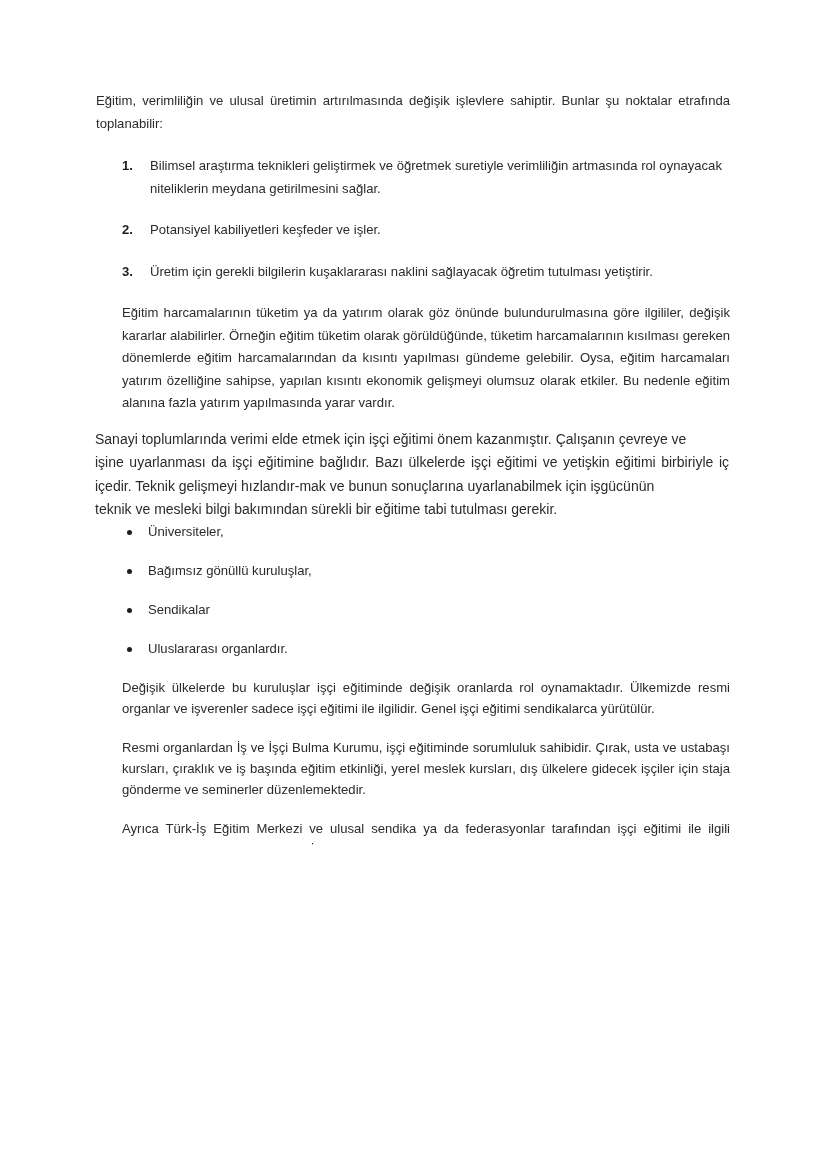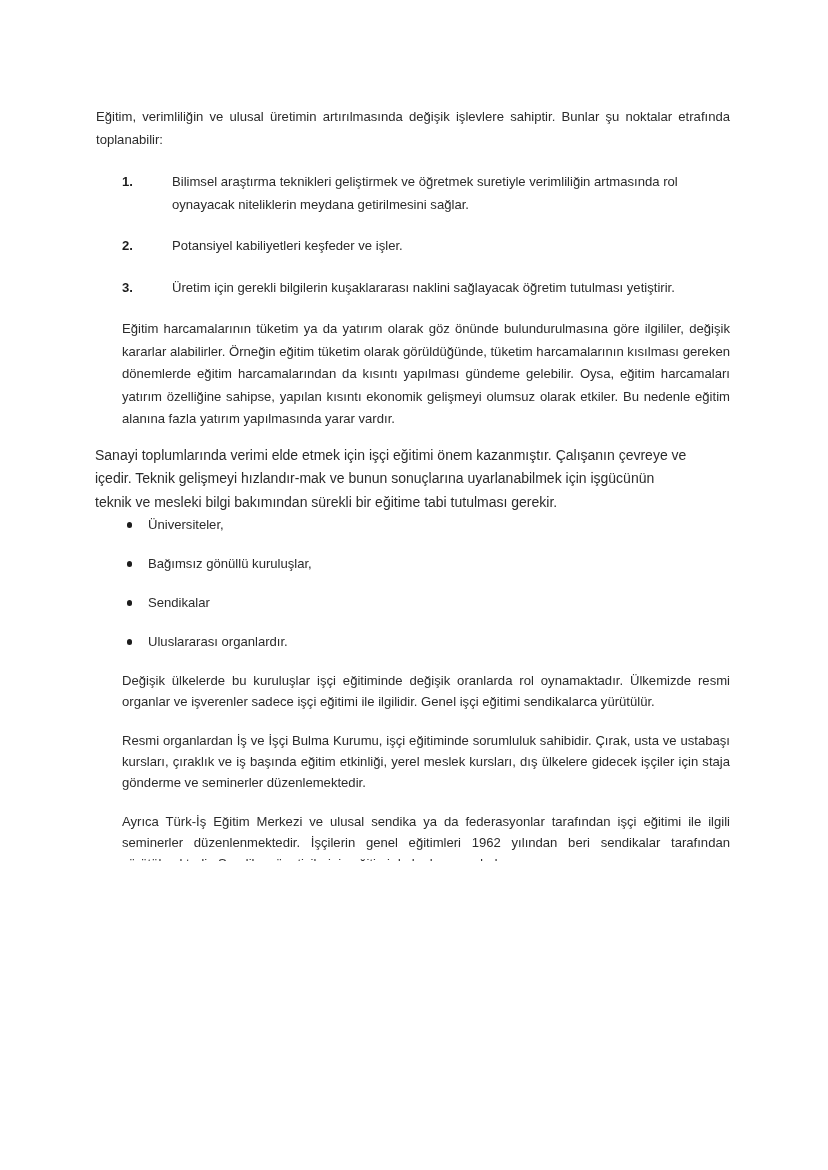--- a/index.html
+++ b/index.html
@@ -11,21 +11,21 @@
     width: 828px;
     height: 1170px;
     position: relative;
     font-family: "Liberation Sans", sans-serif;
     color: #2b2b2b;
     -webkit-font-smoothing: antialiased;
   }
   .page {
     position: absolute;
     left: 0;
-    top: 16px;
+    top: 0;
     width: 828px;
     height: 845px;
     background: #ffffff;
     overflow: hidden;
   }
   .content {
     position: absolute;
     left: 96px;
     top: 90px;
     width: 634px;
@@ -56,21 +56,21 @@
     margin-bottom: 19px;
   }
   .num-item .marker {
     position: absolute;
     left: 26px;
     top: 0;
     font-weight: bold;
     font-size: 13.1px;
     color: #1d1d1d;
   }
-  .num-item .txt { display: block; margin-left: 22px; }
+  .num-item .txt { display: block; }
   .num-item.justify .txt { text-align: justify; text-justify: inter-word; }
   .num-item.plain .txt { text-align: left; }
 
   
   .indent-para {
     margin-left: 26px;
     width: 608px;
     font-size: 13.1px;
     line-height: 22.6px;
     text-align: justify;
@@ -187,20 +187,21 @@
         <span class="marker">3.</span>
         <span class="txt">Üretim için gerekli bilgilerin kuşaklararası naklini sağlayacak öğretim tutulması yetiştirir.</span>
       </li>
     </ol>
 
     <p class="indent-para">Eğitim harcamalarının tüketim ya da yatırım olarak göz önünde bulundurulmasına göre ilgililer, değişik kararlar alabilirler. Örneğin eğitim tüketim olarak görüldüğünde, tüketim harcamalarının kısılması gereken dönemlerde eğitim harcamalarından da kısıntı yapılması gündeme gelebilir. Oysa, eğitim harcamaları yatırım özelliğine sahipse, yapılan kısıntı ekonomik gelişmeyi olumsuz olarak etkiler. Bu nedenle eğitim alanına fazla yatırım yapılmasında yarar vardır.</p>
 
 
     <div class="hardwrap">
       <span class="ln">Sanayi toplumlarında verimi elde etmek için işçi eğitimi önem kazanmıştır. Çalışanın çevreye ve</span>
+      <span class="ln j">işine uyarlanması da işçi eğitimine bağlıdır. Bazı ülkelerde işçi eğitimi ve yetişkin eğitimi birbiriyle iç</span>
       <span class="ln">içedir. Teknik gelişmeyi hızlandır-mak ve bunun sonuçlarına uyarlanabilmek için işgücünün</span>
       <span class="ln">teknik ve mesleki bilgi bakımından sürekli bir eğitime tabi tutulması gerekir.</span>
     </div>
 
 
     <ul class="bullet-list">
       <li class="bullet-item">
         <span class="dot"></span>
         <span class="txt">Üniversiteler,</span>
       </li>

